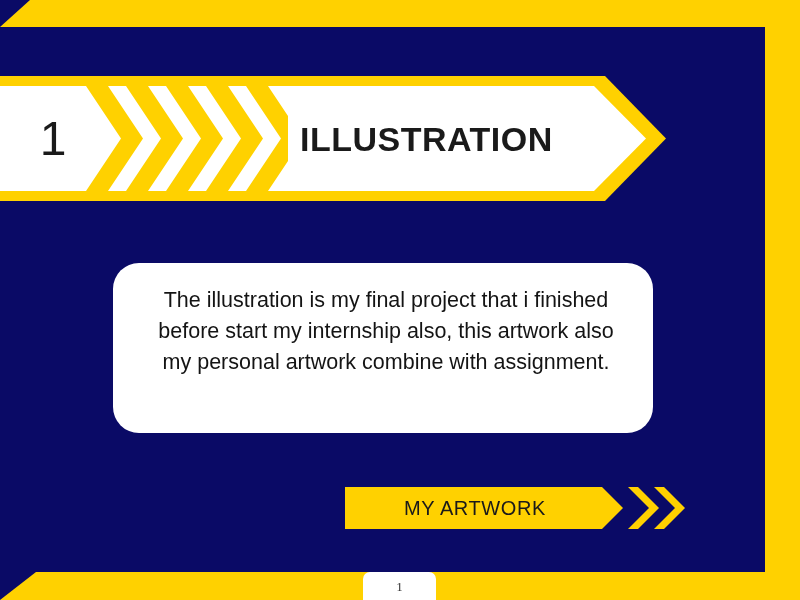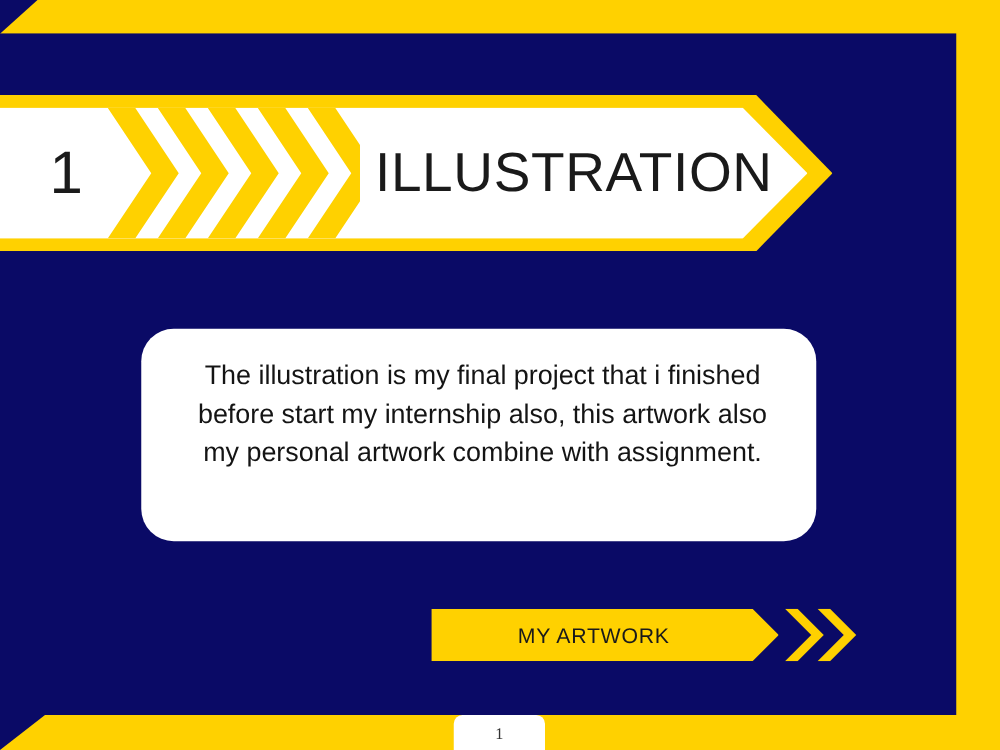--- a/index.html
+++ b/index.html
@@ -106,22 +106,22 @@
   }
   .banner-title {
     position: absolute;
     left: 300px;
     top: 0;
     width: 330px;
     height: 105px;
     display: flex;
     align-items: center;
     justify-content: flex-start;
-    font-size: 44px;
-    font-weight: 400;
+    font-size: 34px;
+    font-weight: 700;
     color: #1a1a1a;
     letter-spacing: 0.5px;
     white-space: nowrap;
     line-height: 1;
   }
 
   
   .text-card {
     position: absolute;
     left: 113px;
@@ -159,21 +159,21 @@
     background: #ffd100;
     -webkit-clip-path: polygon(0 0, 257px 0, 278px 21px, 257px 42px, 0 42px);
     clip-path: polygon(0 0, 257px 0, 278px 21px, 257px 42px, 0 42px);
     display: flex;
     align-items: center;
     justify-content: center;
     box-sizing: border-box;
     padding-right: 18px;
   }
   .artwork-label {
-    font-size: 17px;
+    font-size: 20px;
     color: #1a1a1a;
     letter-spacing: 0.6px;
     font-weight: 400;
     line-height: 1;
   }
   .artwork-chevrons {
     position: absolute;
     left: 283px;
     top: 0;
     width: 60px;

